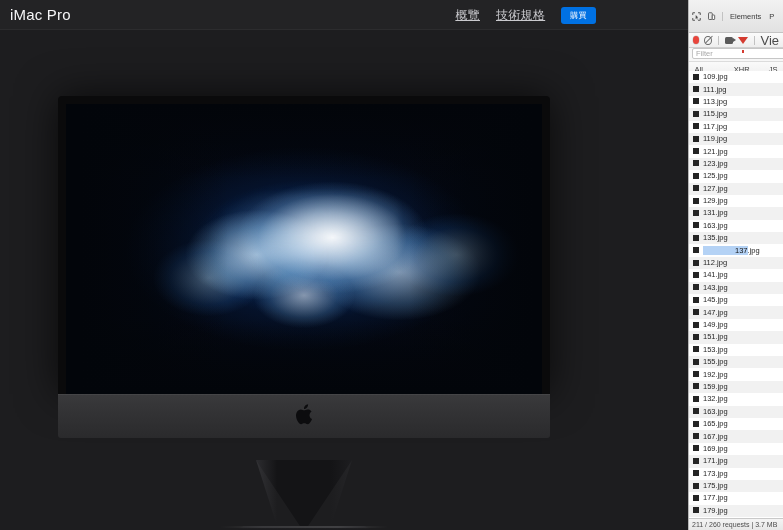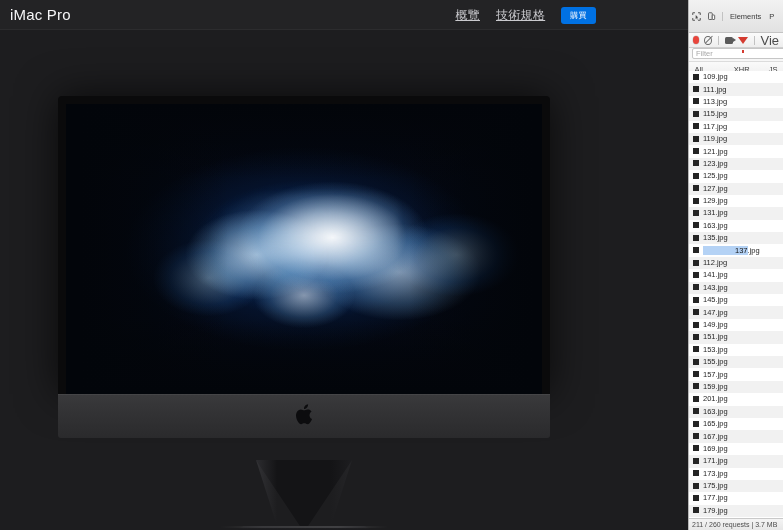--- a/index.html
+++ b/index.html
@@ -514,29 +514,29 @@
         <div class="req-row">
           <span class="file-ico"></span>
           <span class="req-name">153.jpg</span>
         </div>
         <div class="req-row">
           <span class="file-ico"></span>
           <span class="req-name">155.jpg</span>
         </div>
         <div class="req-row">
           <span class="file-ico"></span>
-          <span class="req-name">157.jpg</span>
+          <span class="req-name">192.jpg</span>
         </div>
         <div class="req-row">
           <span class="file-ico"></span>
           <span class="req-name">159.jpg</span>
         </div>
         <div class="req-row">
           <span class="file-ico"></span>
-          <span class="req-name">201.jpg</span>
+          <span class="req-name">132.jpg</span>
         </div>
         <div class="req-row">
           <span class="file-ico"></span>
           <span class="req-name">163.jpg</span>
         </div>
         <div class="req-row">
           <span class="file-ico"></span>
           <span class="req-name">165.jpg</span>
         </div>
         <div class="req-row">

